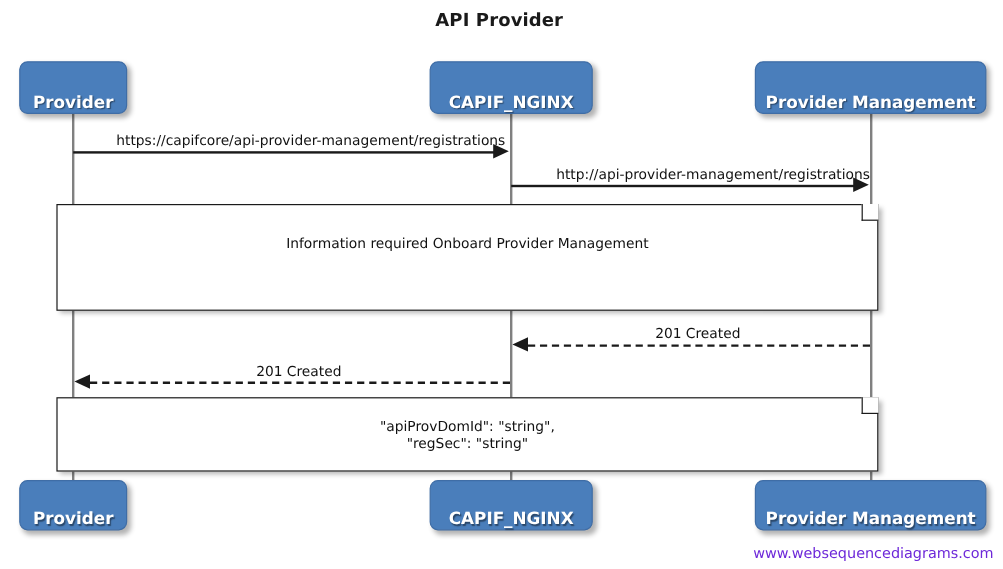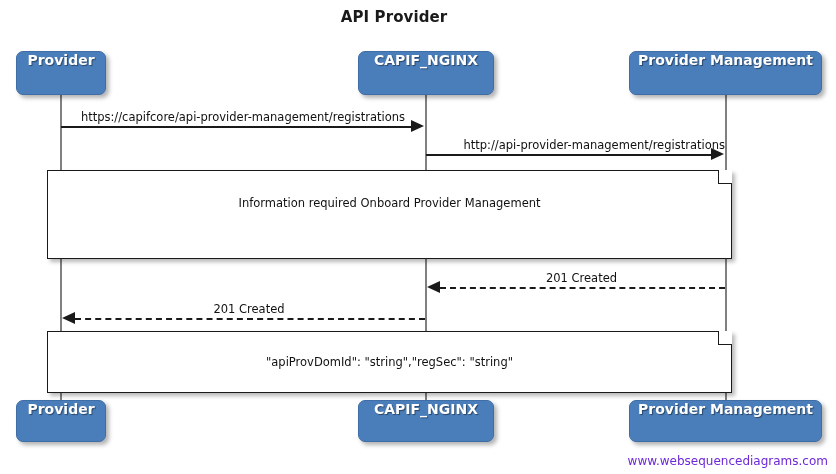--- a/index.html
+++ b/index.html
@@ -23,34 +23,35 @@
   .diagram-title {
     position: absolute;
     left: 0;
     top: 8px;
     width: 788px;
     text-align: center;
     font-size: 15px;
     font-weight: bold;
     color: #1a1a1a;
     letter-spacing: 0.1px;
+    padding-left: 22px;
   }
 
   
   .participant {
     position: absolute;
     box-sizing: border-box;
     background: #4a7ebb;
     border: 1px solid #3f6da6;
     border-radius: 7px;
     color: #ffffff;
     font-size: 14px;
     font-weight: bold;
     display: flex;
-    align-items: flex-start;
+    align-items: flex-end;
     justify-content: center;
     text-shadow: 1px 1px 1px rgba(0,0,0,0.45);
     box-shadow: 3px 3px 4px rgba(0,0,0,0.30);
     white-space: nowrap;
   }
 
   
   .lifeline {
     position: absolute;
     width: 2px;
@@ -90,21 +91,21 @@
   }
 
   
   .note {
     position: absolute;
     box-sizing: border-box;
     background: #ffffff;
     border: 1.5px solid #1a1a1a;
     box-shadow: 3px 3px 4px rgba(0,0,0,0.28);
     display: flex;
-    flex-direction: row;
+    flex-direction: column;
     align-items: center;
     justify-content: center;
   }
   .note .fold {
     position: absolute;
     top: -1px;
     right: -1px;
     width: 13px;
     height: 13px;
     background: #ffffff;
@@ -142,21 +143,21 @@
   <div class="participant" style="left:16px; top:51px; width:90px; height:44px;">
     <span>Provider</span>
   </div>
   <div class="participant" style="left:358px; top:51px; width:136px; height:44px;">
     <span>CAPIF_NGINX</span>
   </div>
   <div class="participant" style="left:629px; top:51px; width:193px; height:44px;">
     <span>Provider Management</span>
   </div>
 
-  <div class="msg-label" style="left:61px; top:110px; width:364px;">https://capifcore/api-provider-management/registrations</div>
+  <div class="msg-label" style="left:61px; top:110px; width:364px;padding-left:16px;">https://capifcore/api-provider-management/registrations</div>
   <div class="msg-line" style="left:61px; top:126px; width:352px;"></div>
   <div class="arrow-head right" style="left:411px; top:120px;"></div>
 
   <div class="msg-label" style="left:426px; top:138px; width:299px;text-align:right;">http://api-provider-management/registrations</div>
   <div class="msg-line" style="left:426px; top:154px; width:287px;"></div>
   <div class="arrow-head right" style="left:711px; top:148px;"></div>
 
   <div class="note" style="left:47px; top:170px; width:685px; height:89px;">
     <div class="fold"></div>
     <div class="note-line" style="margin-bottom:22px;">Information required Onboard Provider Management</div>

